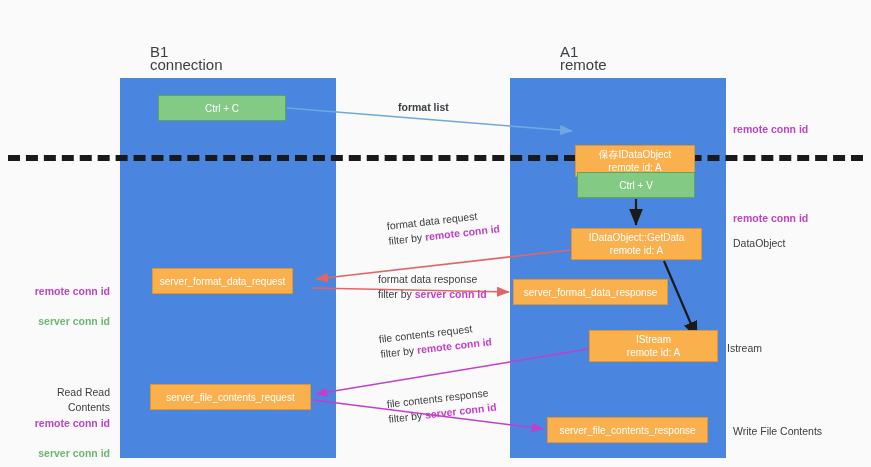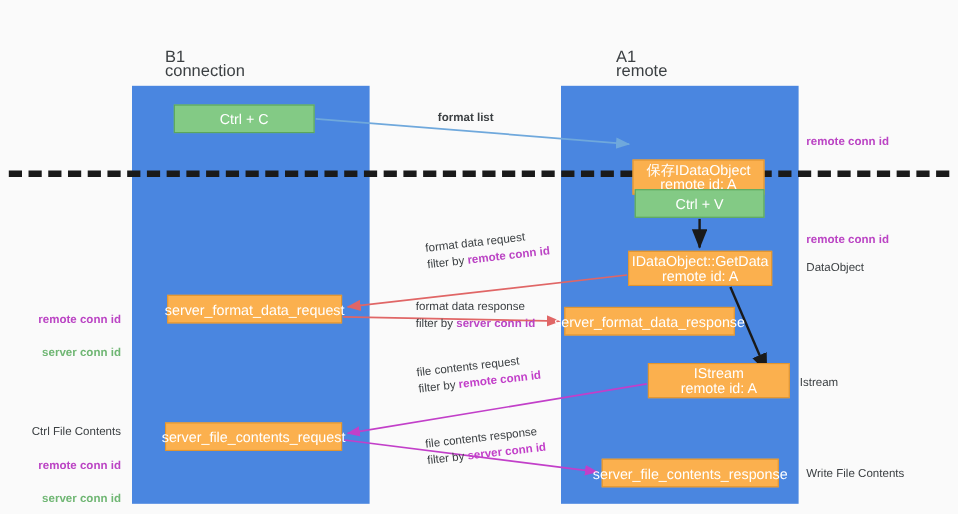--- a/index.html
+++ b/index.html
@@ -31,31 +31,31 @@
 
   
   .lane{position:absolute;background:#4a86e0;}
   #lane-b1{left:120px;top:78px;width:216px;height:380px;}
   #lane-a1{left:510px;top:78px;width:216px;height:380px;}
 
   
   .node{
     position:absolute;box-sizing:border-box;
     display:flex;align-items:center;justify-content:center;
-    text-align:center;color:#fff;font-size:13px;line-height:13px;
+    text-align:center;color:#fff;font-size:10px;line-height:13px;
     white-space:pre-line;padding:2px 4px;
   }
   .node.green{background:#83ca85;border:1px solid #5aa65d;}
   .node.orange{background:#fbb04e;border:1px solid #e2952f;}
 
   #node-ctrl-c{left:158px;top:95px;width:128px;height:26px;}
   #node-save-idataobject{left:575px;top:116px;width:120px;height:32px;margin-top:29px;}
   #node-ctrl-v{left:577px;top:172px;width:118px;height:26px;}
   #node-getdata{left:571px;top:228px;width:131px;height:32px;}
-  #node-server-format-data-request{left:152px;top:268px;width:159px;height:26px;}
+  #node-server-format-data-request{left:152px;top:268px;width:141px;height:26px;}
   #node-server-format-data-response{left:513px;top:279px;width:155px;height:26px;}
   #node-istream{left:589px;top:330px;width:129px;height:32px;}
   #node-server-file-contents-request{left:150px;top:384px;width:161px;height:26px;}
   #node-server-file-contents-response{left:547px;top:417px;width:161px;height:26px;}
 
   
   #divider{
     position:absolute;left:8px;top:155px;width:855px;height:0;
     border-top:6px dashed #1a1a1a;
   }
@@ -180,20 +180,20 @@
   <div class="side-note purple" id="note-right-2">remote conn id</div>
   <div class="side-note plain" id="note-right-3">DataObject</div>
   <div class="side-note plain" id="note-right-4">Istream</div>
   <div class="side-note plain" id="note-right-5">Write File Contents</div>
 
   <div class="side-note" id="note-left-1">
     <span class="note-purple">remote conn id</span>
     <span class="note-green">server conn id</span>
   </div>
 
-  <div class="side-note plain" id="note-left-2">Ctrl File Contents</div>
+  <div class="side-note plain" id="note-left-2">Read Read Contents</div>
 
   <div class="side-note" id="note-left-3">
     <span class="note-purple">remote conn id</span>
     <span class="note-green">server conn id</span>
   </div>
 
 </div>
 
 </body></html>

